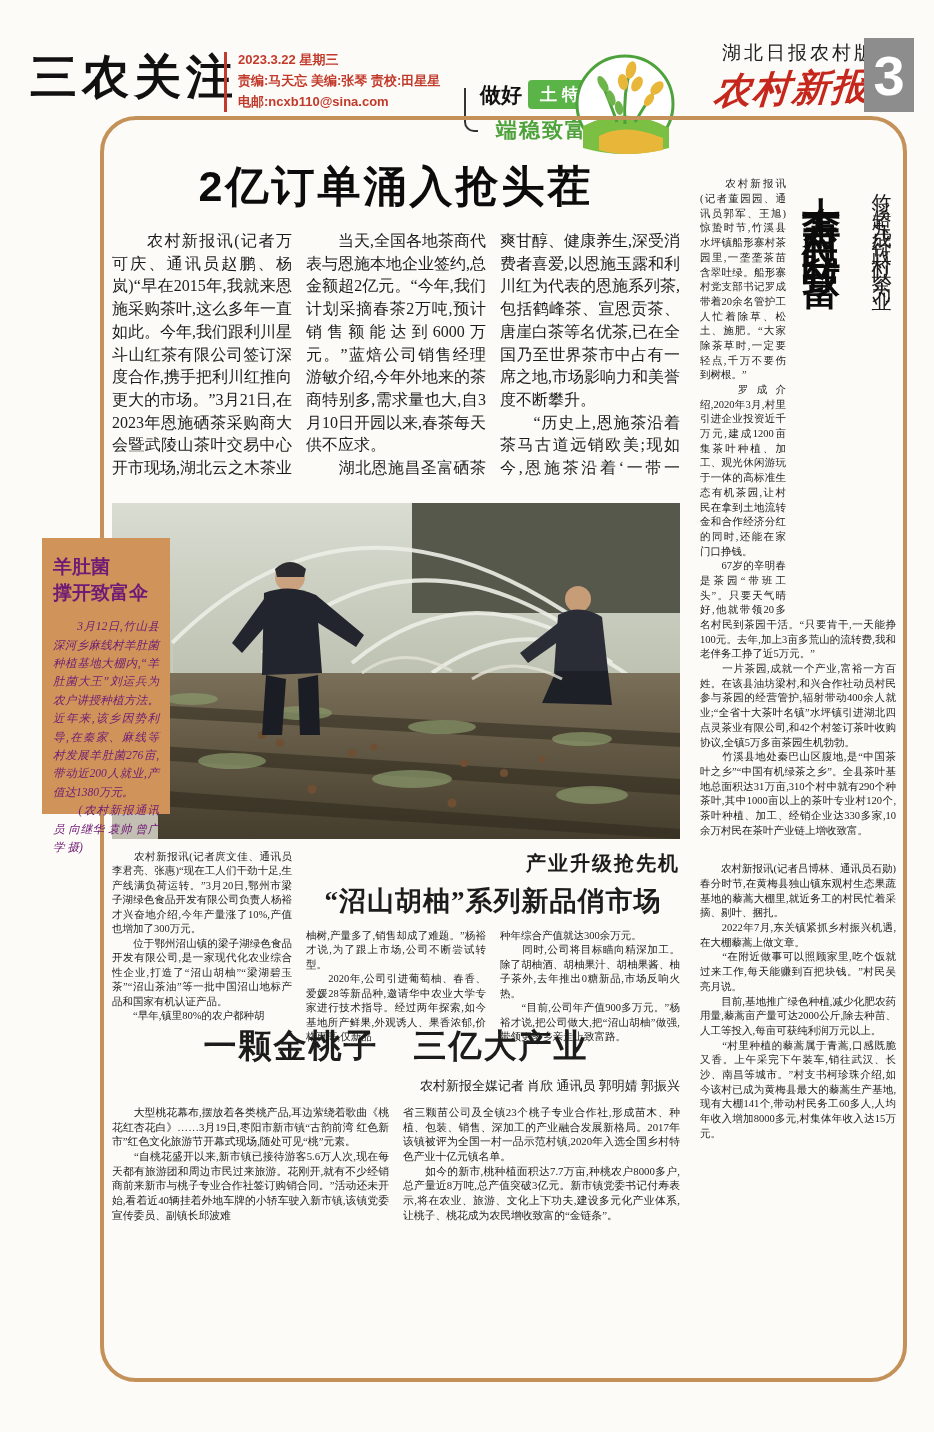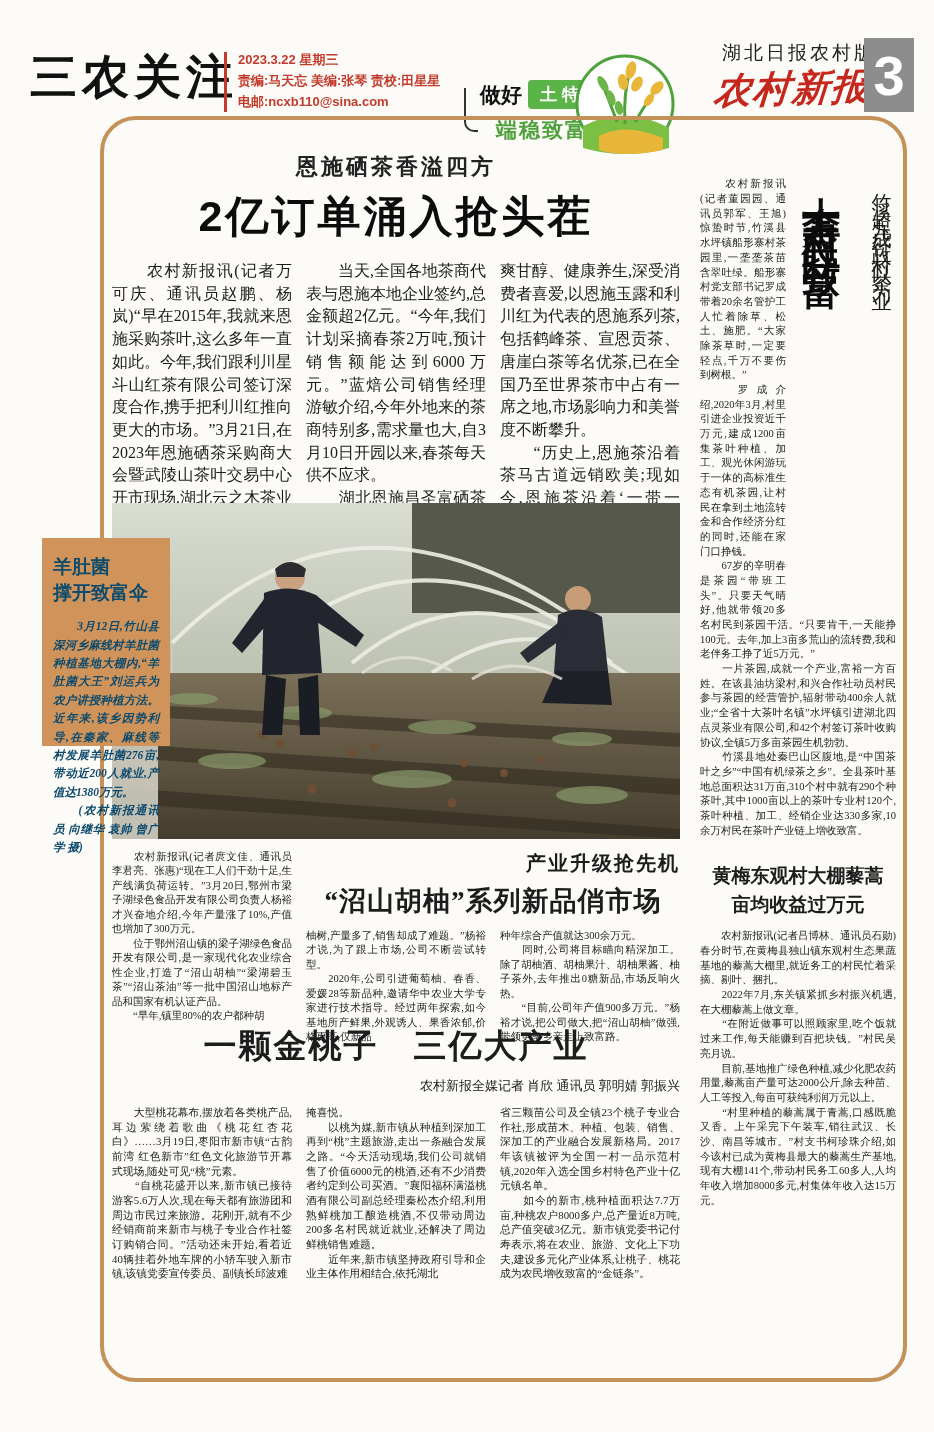--- a/index.html
+++ b/index.html
@@ -40,26 +40,26 @@
   .main-article { position:absolute; left:112px; top:152px; width:568px; }
   .kicker { text-align:center; font-family:"Liberation Sans",sans-serif; font-weight:600;
             font-size:22px; letter-spacing:3px; color:#222; }
   .main-headline { text-align:center; font-family:"Liberation Sans",sans-serif; font-weight:900;
                    font-size:43px; letter-spacing:3px; margin-top:6px; color:#0c0c0c; }
   .cols { display:flex; gap:14px; margin-top:14px; }
   .col { flex:1; font-size:16px; line-height:1.42; text-align:justify; white-space:pre-line; }
   .main-article .cols { height:248px; overflow:hidden; }
 
   
-  .sidebar-box { position:absolute; left:42px; top:538px; width:128px; height:208px; background:#d0945a;
-                 color:#0c4a6e; padding:16px 11px; z-index:3; }
+  .sidebar-box { position:absolute; left:42px; top:538px; width:128px; height:276px; background:#d0945a;
+                 color:#701a75; padding:16px 11px; z-index:3; }
   .sb-title { font-family:"Liberation Sans",sans-serif; font-weight:800; font-size:19px; line-height:1.35;
               white-space:pre-line; }
   .sb-body { margin-top:12px; font-style:italic; font-size:11.5px; line-height:1.6; text-align:justify;
-             white-space:pre-line;font-weight:bold; }
+             white-space:pre-line; }
 
   
   .photo { position:absolute; left:112px; top:503px; width:568px; height:336px; overflow:hidden; }
   .photo svg { display:block; }
 
   
   .mid-article { position:absolute; left:112px; top:850px; width:568px; display:flex; gap:14px; }
   .mid-col1 { width:180px; flex:none; font-size:10.5px; line-height:1.38; text-align:justify;
               white-space:pre-line; height:218px; overflow:hidden; }
   .mid-right { flex:1; }
@@ -134,21 +134,20 @@
           <ellipse cx="38" cy="46" rx="4" ry="8" transform="rotate(-20 38 46)"></ellipse>
           <ellipse cx="46" cy="56" rx="4" ry="7" transform="rotate(-12 46 56)"></ellipse>
         </g>
       </svg>
     </div>
   </div>
 
   <div class="frame"></div>
 
   <section class="main-article">
-    <div class="kicker">恩施硒茶香溢四方</div>
     <div class="main-headline">2亿订单涌入抢头茬</div>
     <div class="cols">
       <div class="col">　　农村新报讯(记者万可庆、通讯员赵鹏、杨岚)“早在2015年,我就来恩施采购茶叶,这么多年一直如此。今年,我们跟利川星斗山红茶有限公司签订深度合作,携手把利川红推向更大的市场。”3月21日,在2023年恩施硒茶采购商大会暨武陵山茶叶交易中心开市现场,湖北云之木茶业公司负责人邓学凡如是说。
 　　同样,来自北京马连道茶城的方老板也与恩施蓝焙茶业股份有限公司签订了100万元春茶采购协议。“恩施玉露品质好,非常受市场欢迎,每年这个时候我都会过来收购春茶。”</div>
       <div class="col">　　当天,全国各地茶商代表与恩施本地企业签约,总金额超2亿元。“今年,我们计划采摘春茶2万吨,预计销售额能达到6000万元。”蓝焙公司销售经理游敏介绍,今年外地来的茶商特别多,需求量也大,自3月10日开园以来,春茶每天供不应求。
 　　湖北恩施昌圣富硒茶业有限公司摊位前也围着不少咨询的顾客,“这两天生意很好,昨天一位贵州茶商看中了我的贡芽,一下子要了100斤,当天就给他发货了。”该公司负责人尹绍业的喜悦之情溢于言表。
 　　作为全省主要茶区,恩施硒茶鲜</div>
       <div class="col">爽甘醇、健康养生,深受消费者喜爱,以恩施玉露和利川红为代表的恩施系列茶,包括鹤峰茶、宣恩贡茶、唐崖白茶等名优茶,已在全国乃至世界茶市中占有一席之地,市场影响力和美誉度不断攀升。
 　　“历史上,恩施茶沿着茶马古道远销欧美;现如今,恩施茶沿着‘一带一路’香飘世界。”恩施土家族苗族自治州副州长杨胜伟表示,将进一步开发茶资源、挖掘茶文化、发展茶经济、壮大茶品牌、推动茶产业转型升级,助力恩施州“两山”实践创新示范区建设。</div>
     </div>
@@ -253,45 +252,40 @@
       </div>
     </div>
   </section>
 
   <section class="bottom-article">
     <div class="bottom-headline">一颗金桃子　三亿大产业</div>
     <div class="byline">农村新报全媒记者 肖欣  通讯员 郭明婧 郭振兴</div>
     <div class="cols">
       <div class="col">　　大型桃花幕布,摆放着各类桃产品,耳边萦绕着歌曲《桃花红杏花白》……3月19日,枣阳市新市镇“古韵前湾 红色新市”红色文化旅游节开幕式现场,随处可见“桃”元素。
 　　“自桃花盛开以来,新市镇已接待游客5.6万人次,现在每天都有旅游团和周边市民过来旅游。花刚开,就有不少经销商前来新市与桃子专业合作社签订购销合同。”活动还未开始,看着近40辆挂着外地车牌的小轿车驶入新市镇,该镇党委宣传委员、副镇长邱波难</div>
-      <div class="col">掩喜悦。
-　　以桃为媒,新市镇从种植到深加工再到“桃”主题旅游,走出一条融合发展之路。“今天活动现场,我们公司就销售了价值6000元的桃酒,还有不少消费者约定到公司买酒。”襄阳福杯满溢桃酒有限公司副总经理秦松杰介绍,利用熟鲜桃加工酿造桃酒,不仅带动周边200多名村民就近就业,还解决了周边鲜桃销售难题。
-　　近年来,新市镇坚持政府引导和企业主体作用相结合,依托湖北</div>
       <div class="col">省三颗苗公司及全镇23个桃子专业合作社,形成苗木、种植、包装、销售、深加工的产业融合发展新格局。2017年该镇被评为全国一村一品示范村镇,2020年入选全国乡村特色产业十亿元镇名单。
 　　如今的新市,桃种植面积达7.7万亩,种桃农户8000多户,总产量近8万吨,总产值突破3亿元。新市镇党委书记付寿表示,将在农业、旅游、文化上下功夫,建设多元化产业体系,让桃子、桃花成为农民增收致富的“金链条”。</div>
     </div>
   </section>
 
   <aside class="right-col">
     <article>
       <div class="ra1-body">
         <div class="vh-wrap">
           <div class="vh-main">十余万村民一叶致富</div>
           <div class="vh-kicker">竹溪超九成行政村以茶为业</div>
         </div>
         <span>　　农村新报讯(记者董园园、通讯员郭军、王旭)惊蛰时节,竹溪县水坪镇船形寨村茶园里,一垄垄茶苗含翠吐绿。船形寨村党支部书记罗成带着20余名管护工人忙着除草、松土、施肥。“大家除茶草时,一定要轻点,千万不要伤到树根。”
 　　罗成介绍,2020年3月,村里引进企业投资近千万元,建成1200亩集茶叶种植、加工、观光休闲游玩于一体的高标准生态有机茶园,让村民在拿到土地流转金和合作经济分红的同时,还能在家门口挣钱。
 　　67岁的辛明春是茶园“带班工头”。只要天气晴好,他就带领20多名村民到茶园干活。“只要肯干,一天能挣100元。去年,加上3亩多荒山的流转费,我和老伴务工挣了近5万元。”
 　　一片茶园,成就一个产业,富裕一方百姓。在该县油坊梁村,和兴合作社动员村民参与茶园的经营管护,辐射带动400余人就业;“全省十大茶叶名镇”水坪镇引进湖北四点灵茶业有限公司,和42个村签订茶叶收购协议,全镇5万多亩茶园生机勃勃。
 　　竹溪县地处秦巴山区腹地,是“中国茶叶之乡”“中国有机绿茶之乡”。全县茶叶基地总面积达31万亩,310个村中就有290个种茶叶,其中1000亩以上的茶叶专业村120个,茶叶种植、加工、经销企业达330多家,10余万村民在茶叶产业链上增收致富。</span>
       </div>
     </article>
     <article class="right-article2">
-      <div class="ra2-title">黄梅东观村大棚藜蒿
-亩均收益过万元</div>
       <div class="ra2-body">　　农村新报讯(记者吕博林、通讯员石勋)春分时节,在黄梅县独山镇东观村生态果蔬基地的藜蒿大棚里,就近务工的村民忙着采摘、剔叶、捆扎。
 　　2022年7月,东关镇紧抓乡村振兴机遇,在大棚藜蒿上做文章。
 　　“在附近做事可以照顾家里,吃个饭就过来工作,每天能赚到百把块钱。”村民吴亮月说。
 　　目前,基地推广绿色种植,减少化肥农药用量,藜蒿亩产量可达2000公斤,除去种苗、人工等投入,每亩可获纯利润万元以上。
 　　“村里种植的藜蒿属于青蒿,口感既脆又香。上午采完下午装车,销往武汉、长沙、南昌等城市。”村支书柯珍珠介绍,如今该村已成为黄梅县最大的藜蒿生产基地,现有大棚141个,带动村民务工60多人,人均年收入增加8000多元,村集体年收入达15万元。</div>
     </article>
   </aside>
 
 </div>
 

